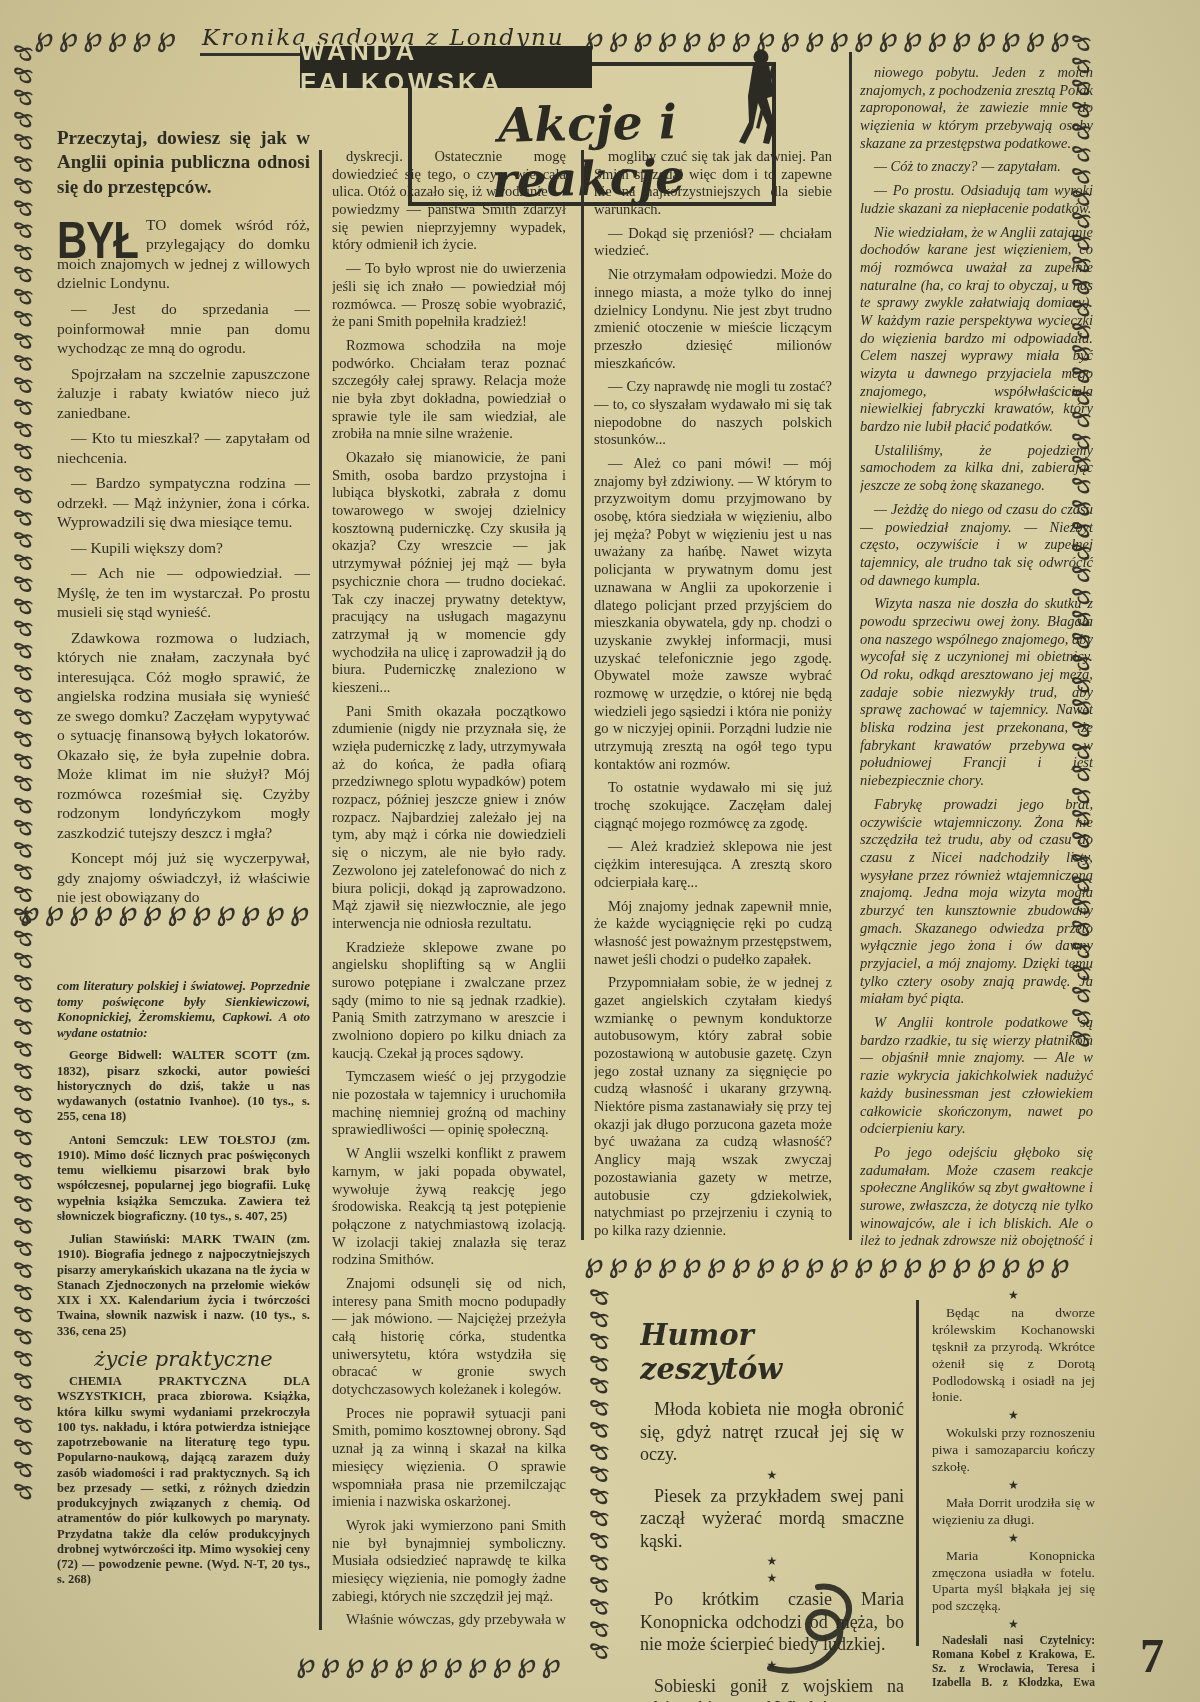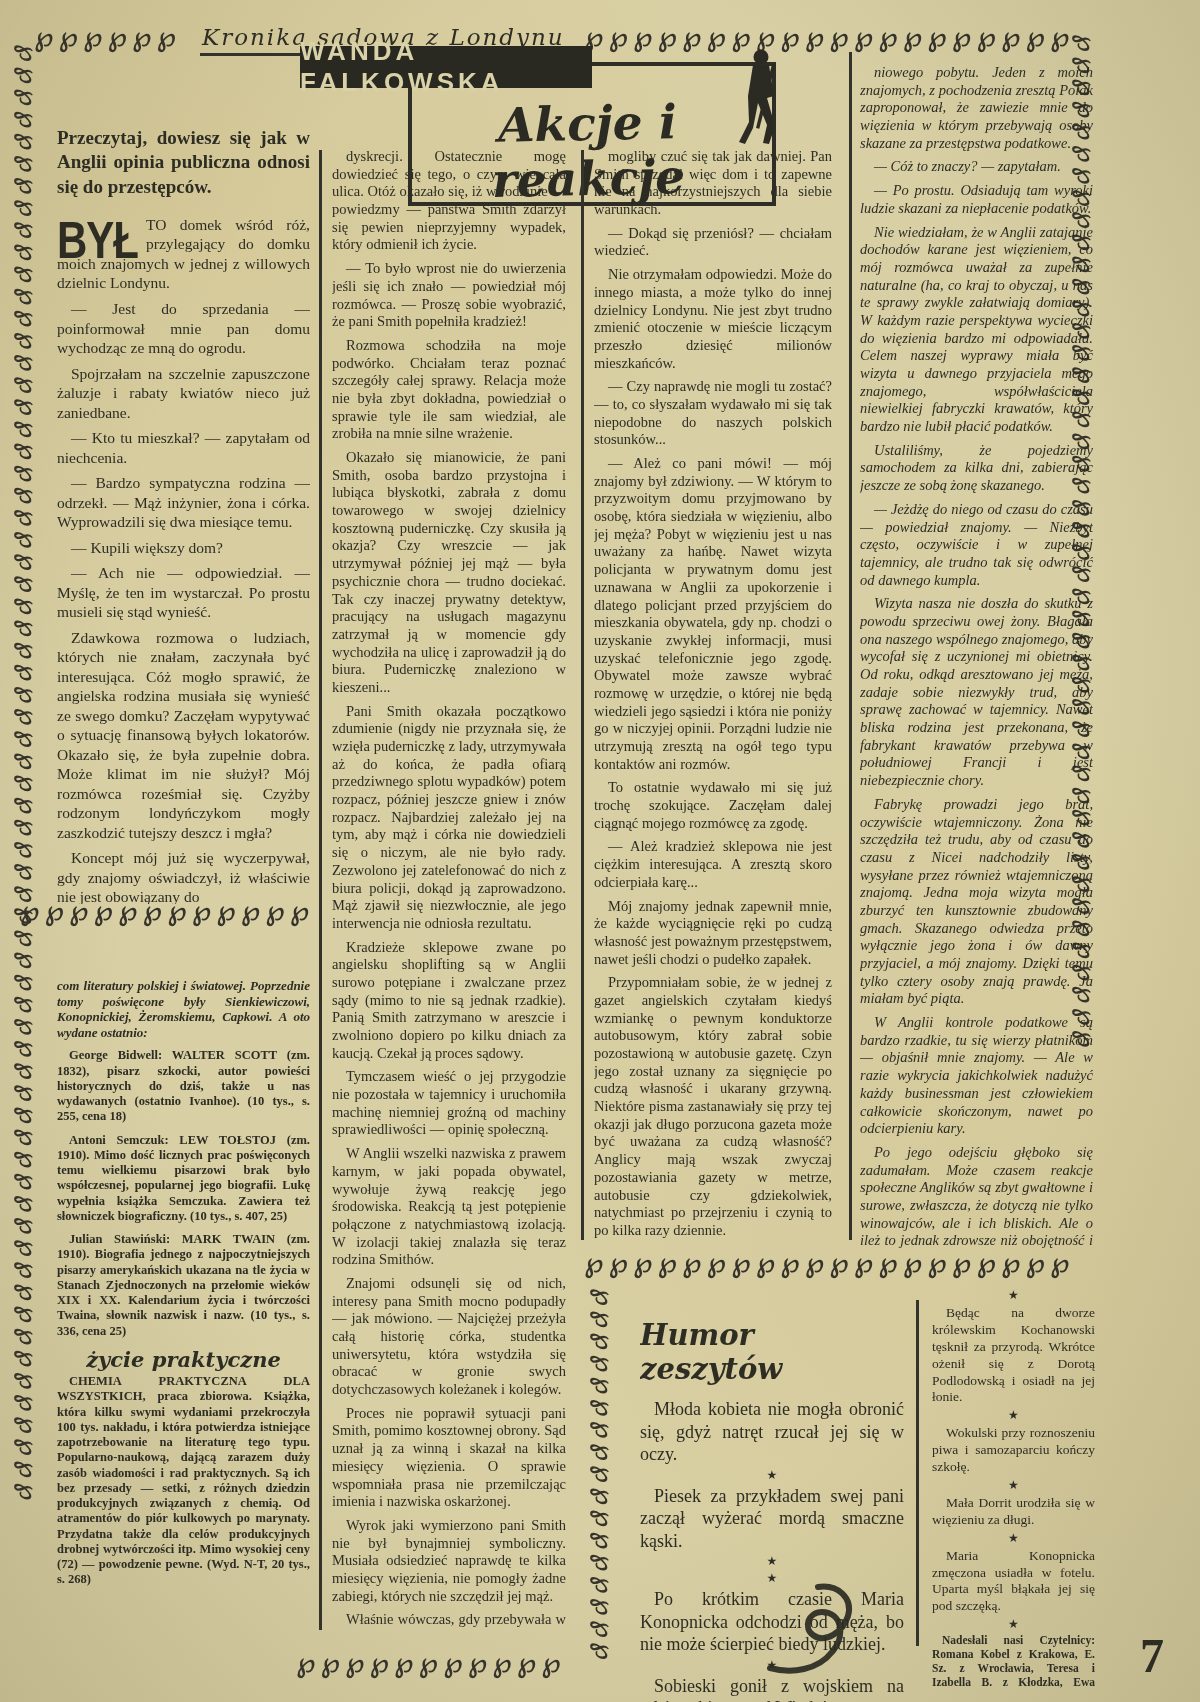--- a/index.html
+++ b/index.html
@@ -56,21 +56,21 @@
   .dropword{
     float:left; font-family:"Liberation Sans", sans-serif; font-weight:bold;
     font-size:42px; line-height:.82; letter-spacing:-1px;
     margin:4px 8px 0 0; transform:scaleY(1.25); transform-origin:top left;
   }
   
   .books{font-size:12.5px; line-height:1.2; text-align:justify;}
   .books .book-intro{font-style:italic; font-weight:bold; margin:0 0 8px 0; text-indent:0; font-size:13px;}
   .books .book-entry{font-weight:bold; margin:0 0 8px 0; text-indent:12px; font-size:12.5px; line-height:1.22;}
   .sub-script{
-    font-family:"DejaVu Serif", serif; font-style:italic; font-weight:bold;
+    font-family:"DejaVu Serif", serif; font-style:italic; font-weight:normal;
     font-size:21px; text-align:center; margin:4px 0 2px 0;
   }
   
   .humor-title{
     font-family:"DejaVu Serif", serif; font-style:italic; font-weight:bold;
     font-size:29px; margin:0 0 12px 0; text-indent:0;
   }
   .h-item{margin:0; text-indent:14px; font-size:18px; line-height:1.25;}
   .humor-right .h-item{font-size:13.5px; line-height:1.25;}
   .star{text-align:center; font-size:12px; line-height:15px; color:#2f2e26; margin:2px 0;}
@@ -149,21 +149,21 @@
 
   <div class="col" style="left:332px; top:148px; width:234px; height:1482px;">
     <div>
         <p class="para">dyskrecji. Ostatecznie mogę dowiedzieć się tego, o czym wie cała ulica. Otóż okazało się, iż w rodzinie — powiedzmy — państwa Smith zdarzył się pewien nieprzyjemny wypadek, który odmienił ich życie.</p>
         <p class="para">— To było wprost nie do uwierzenia jeśli się ich znało — powiedział mój rozmówca. — Proszę sobie wyobrazić, że pani Smith popełniła kradzież!</p>
         <p class="para">Rozmowa schodziła na moje podwórko. Chciałam teraz poznać szczegóły całej sprawy. Relacja może nie była zbyt dokładna, powiedział o sprawie tyle ile sam wiedział, ale zrobiła na mnie silne wrażenie.</p>
         <p class="para">Okazało się mianowicie, że pani Smith, osoba bardzo przystojna i lubiąca błyskotki, zabrała z domu towarowego w swojej dzielnicy kosztowną puderniczkę. Czy skusiła ją okazja? Czy wreszcie — jak utrzymywał później jej mąż — była psychicznie chora — trudno dociekać. Tak czy inaczej prywatny detektyw, pracujący na usługach magazynu zatrzymał ją w momencie gdy wychodziła na ulicę i zaprowadził ją do biura. Puderniczkę znaleziono w kieszeni...</p>
         <p class="para">Pani Smith okazała początkowo zdumienie (nigdy nie przyznała się, że wzięła puderniczkę z lady, utrzymywała aż do końca, że padła ofiarą przedziwnego splotu wypadków) potem rozpacz, później jeszcze gniew i znów rozpacz. Najbardziej zależało jej na tym, aby mąż i córka nie dowiedzieli się o niczym, ale nie było rady. Zezwolono jej zatelefonować do nich z biura policji, dokąd ją zaprowadzono. Mąż zjawił się niezwłocznie, ale jego interwencja nie odniosła rezultatu.</p>
         <p class="para">Kradzieże sklepowe zwane po angielsku shoplifting są w Anglii surowo potępiane i zwalczane przez sądy (mimo to nie są jednak rzadkie). Panią Smith zatrzymano w areszcie i zwolniono dopiero po kilku dniach za kaucją. Czekał ją proces sądowy.</p>
         <p class="para">Tymczasem wieść o jej przygodzie nie pozostała w tajemnicy i uruchomiła machinę niemniej groźną od machiny sprawiedliwości — opinię społeczną.</p>
-        <p class="para">W Anglii wszelki nazwiska z prawem karnym, w jaki popada obywatel, wywołuje żywą reakcję jego środowiska. Reakcją tą jest potępienie połączone z natychmiastową izolacją. W izolacji takiej znalazła się teraz rodzina Smithów.</p>
+        <p class="para">W Anglii wszelki konflikt z prawem karnym, w jaki popada obywatel, wywołuje żywą reakcję jego środowiska. Reakcją tą jest potępienie połączone z natychmiastową izolacją. W izolacji takiej znalazła się teraz rodzina Smithów.</p>
         <p class="para">Znajomi odsunęli się od nich, interesy pana Smith mocno podupadły — jak mówiono. — Najciężej przeżyła całą historię córka, studentka uniwersytetu, która wstydziła się obracać w gronie swych dotychczasowych koleżanek i kolegów.</p>
         <p class="para">Proces nie poprawił sytuacji pani Smith, pomimo kosztownej obrony. Sąd uznał ją za winną i skazał na kilka miesięcy więzienia. O sprawie wspomniała prasa nie przemilczając imienia i nazwiska oskarżonej.</p>
         <p class="para">Wyrok jaki wymierzono pani Smith nie był bynajmniej symboliczny. Musiała odsiedzieć naprawdę te kilka miesięcy więzienia, nie pomogły żadne zabiegi, których nie szczędził jej mąż.</p>
         <p class="para">Właśnie wówczas, gdy przebywała w więzieniu postanowili sprzedać dom w którym przeżyli kilkanaście lat życia. Tu, w ich dzielnicy, wśród ludzi, którzy znali ich wstyd, nigdy już nie</p>
       </div>
   </div>
 
   <div class="col" style="left:594px; top:148px; width:238px; height:1092px;">
     <div>
         <p class="para">mogliby czuć się tak jak dawniej. Pan Smith sprzedał więc dom i to zapewne nie na najkorzystniejszych dla siebie warunkach.</p>

